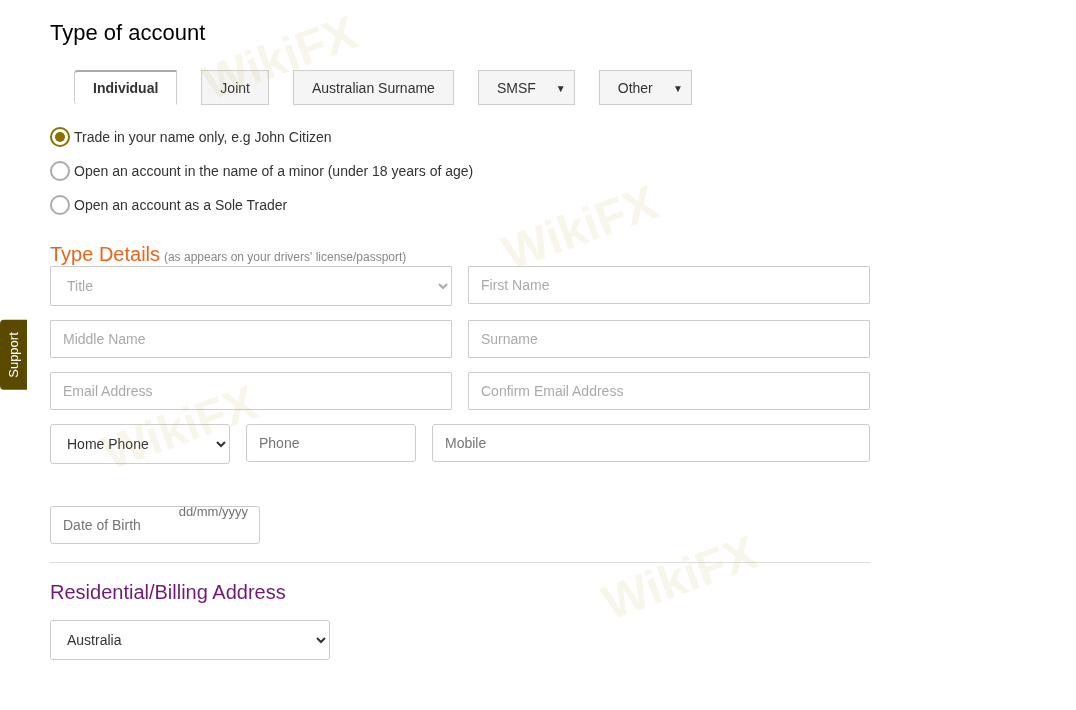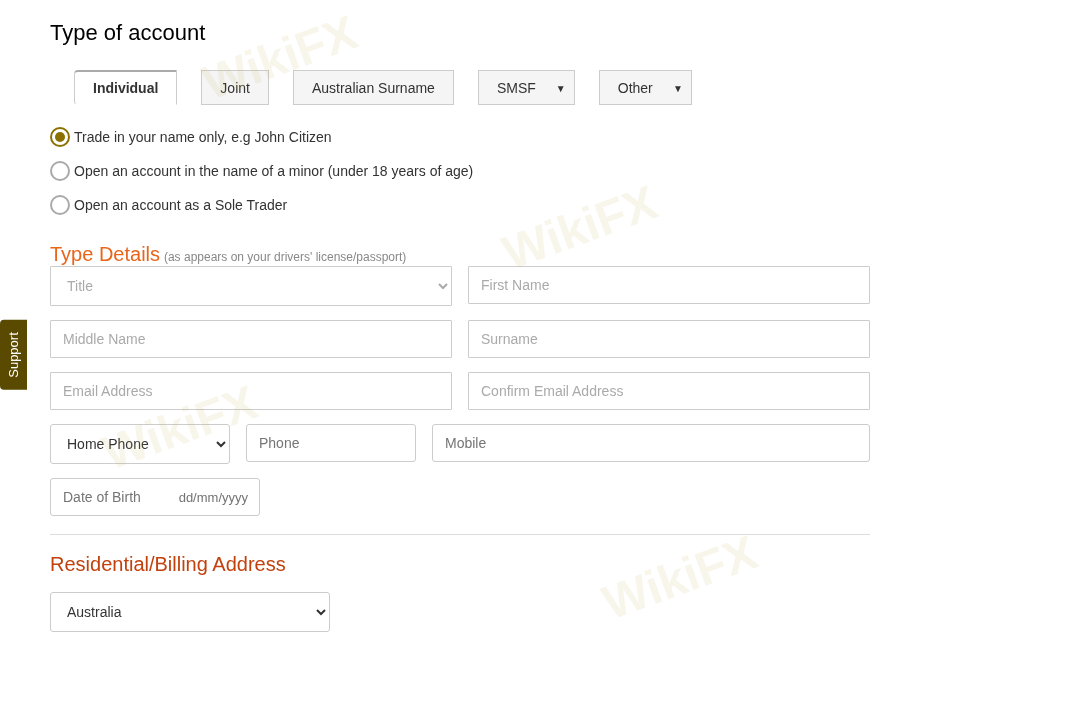--- a/index.html
+++ b/index.html
@@ -192,38 +192,39 @@
       position: relative;
     }
     .dob-field input {
       width: 100%;
       padding: 10px 12px;
       border: 1px solid #ccc;
       border-radius: 3px;
       font-size: 14px;
       color: #aaa;
       background: #fff;
+      margin-top: 28px;
     }
     .dob-placeholder-right {
       position: absolute;
       right: 12px;
       top: 50%;
       transform: translateY(-50%);
       color: #737373;
       font-size: 13px;
       pointer-events: none;
     }
     .divider {
       border: none;
       border-top: 1px solid #ddd;
       margin: 18px 0;
     }
     .billing-section-title {
       font-size: 20px;
-      color: #c2410c;
+      color: #701a75;
       font-weight: normal;
       margin-bottom: 16px;
     }
     .country-row {
       display: flex;
       gap: 16px;
       margin-bottom: 0;
     }
     .country-field {
       flex: 0 0 280px;

